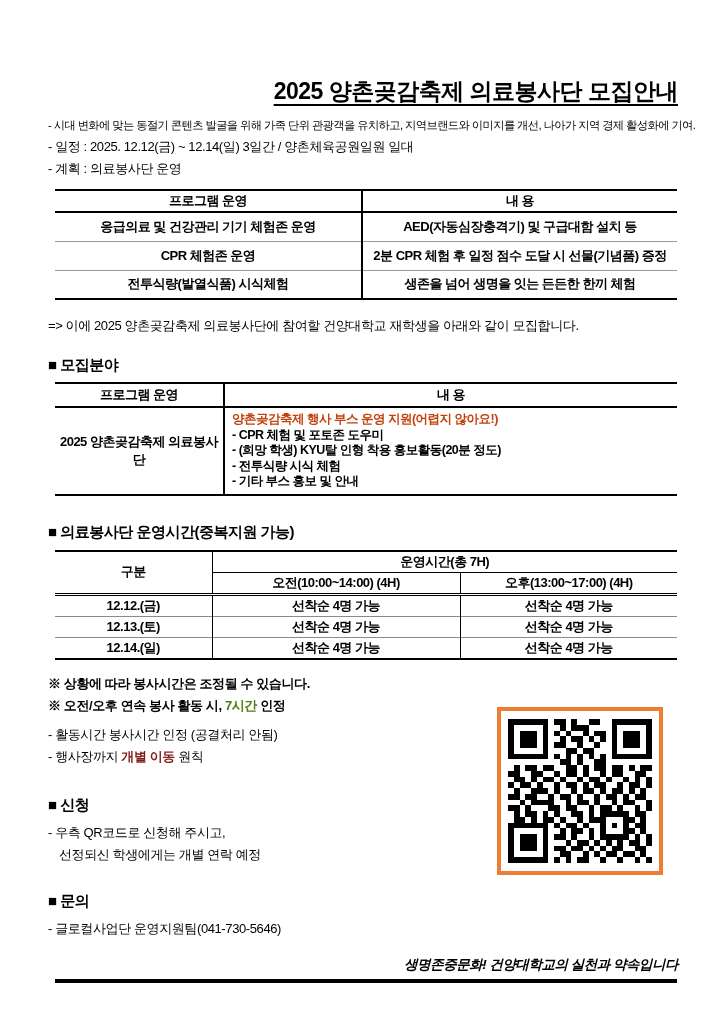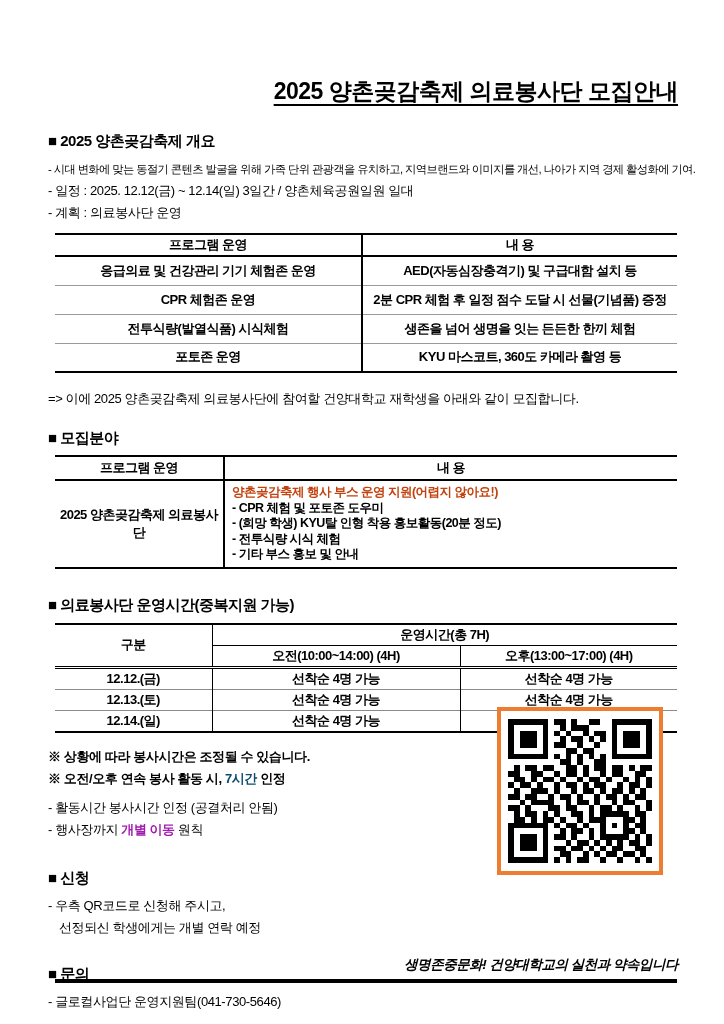--- a/index.html
+++ b/index.html
@@ -136,21 +136,20 @@
 </head>
 <body>
 
 <div class="page">
   <div class="content">
 
     <div class="doc-title">
       <span class="u">2025 양촌곶감축제 의료봉사단 모집안내</span>
     </div>
 
-    <div class="sec-heading h-overview">■ 2025 양촌곶감축제 개요</div>
     <div class="bullet small first-b">- 시대 변화에 맞는 동절기 콘텐츠 발굴을 위해 가족 단위 관광객을 유치하고, 지역브랜드와 이미지를 개선, 나아가 지역 경제 활성화에 기여.</div>
     <div class="bullet">- 일정 : 2025. 12.12(금) ~ 12.14(일) 3일간 / 양촌체육공원일원 일대</div>
     <div class="bullet">- 계획 : 의료봉사단 운영</div>
 
     <table class="t-overview">
       <colgroup>
           <col class="col1">
           <col class="col2">
         </colgroup>
       <thead>
@@ -164,24 +163,20 @@
           <td>응급의료 및 건강관리 기기 체험존 운영</td>
           <td class="c2">AED(자동심장충격기) 및 구급대함 설치 등</td>
         </tr>
         <tr>
           <td>CPR 체험존 운영</td>
           <td class="c2">2분 CPR 체험 후 일정 점수 도달 시 선물(기념품) 증정</td>
         </tr>
         <tr>
           <td>전투식량(발열식품) 시식체험</td>
           <td class="c2">생존을 넘어 생명을 잇는 든든한 한끼 체험</td>
-        </tr>
-        <tr>
-          <td>포토존 운영</td>
-          <td class="c2">KYU 마스코트, 360도 카메라 촬영 등</td>
         </tr>
       </tbody>
     </table>
 
     <div class="arrow-note">=&gt; 이에 2025 양촌곶감축제 의료봉사단에 참여할 건양대학교 재학생을 아래와 같이 모집합니다.</div>
 
     <div class="sec-heading h-recruit">■ 모집분야</div>
 
     <table class="t-recruit">
       <colgroup>
@@ -240,26 +235,26 @@
         <tr>
           <td>12.14.(일)</td>
           <td>선착순 4명 가능</td>
           <td>선착순 4명 가능</td>
         </tr>
       </tbody>
     </table>
 
     <div class="note first">※ 상황에 따라 봉사시간은 조정될 수 있습니다.</div>
     <div class="note">
-      <span>※ 오전/오후 연속 봉사 활동 시, </span><span class="blue" style="color: #0c4a6e;">7시간</span><span> 인정</span>
+      <span>※ 오전/오후 연속 봉사 활동 시, </span><span class="blue" style="color: #4d7c0f;">7시간</span><span> 인정</span>
     </div>
 
     <div class="bullet first-b">- 활동시간 봉사시간 인정 (공결처리 안됨)</div>
     <div class="bullet">
-      <span>- 행사장까지 </span><span class="blue" style="color: #a21caf; font-family: Liberation Serif, serif;">개별 이동</span><span> 원칙</span>
+      <span>- 행사장까지 </span><span class="blue" style="color: #7f1d1d;">개별 이동</span><span> 원칙</span>
     </div>
 
     <div class="sec-heading h-apply">■ 신청</div>
     <div class="bullet first-b">- 우측 QR코드로 신청해 주시고,</div>
     <div class="bullet indent">선정되신 학생에게는 개별 연락 예정</div>
 
     <div class="sec-heading h-contact">■ 문의</div>
     <div class="bullet first-b">- 글로컬사업단 운영지원팀(041-730-5646)</div>
 
   </div>

